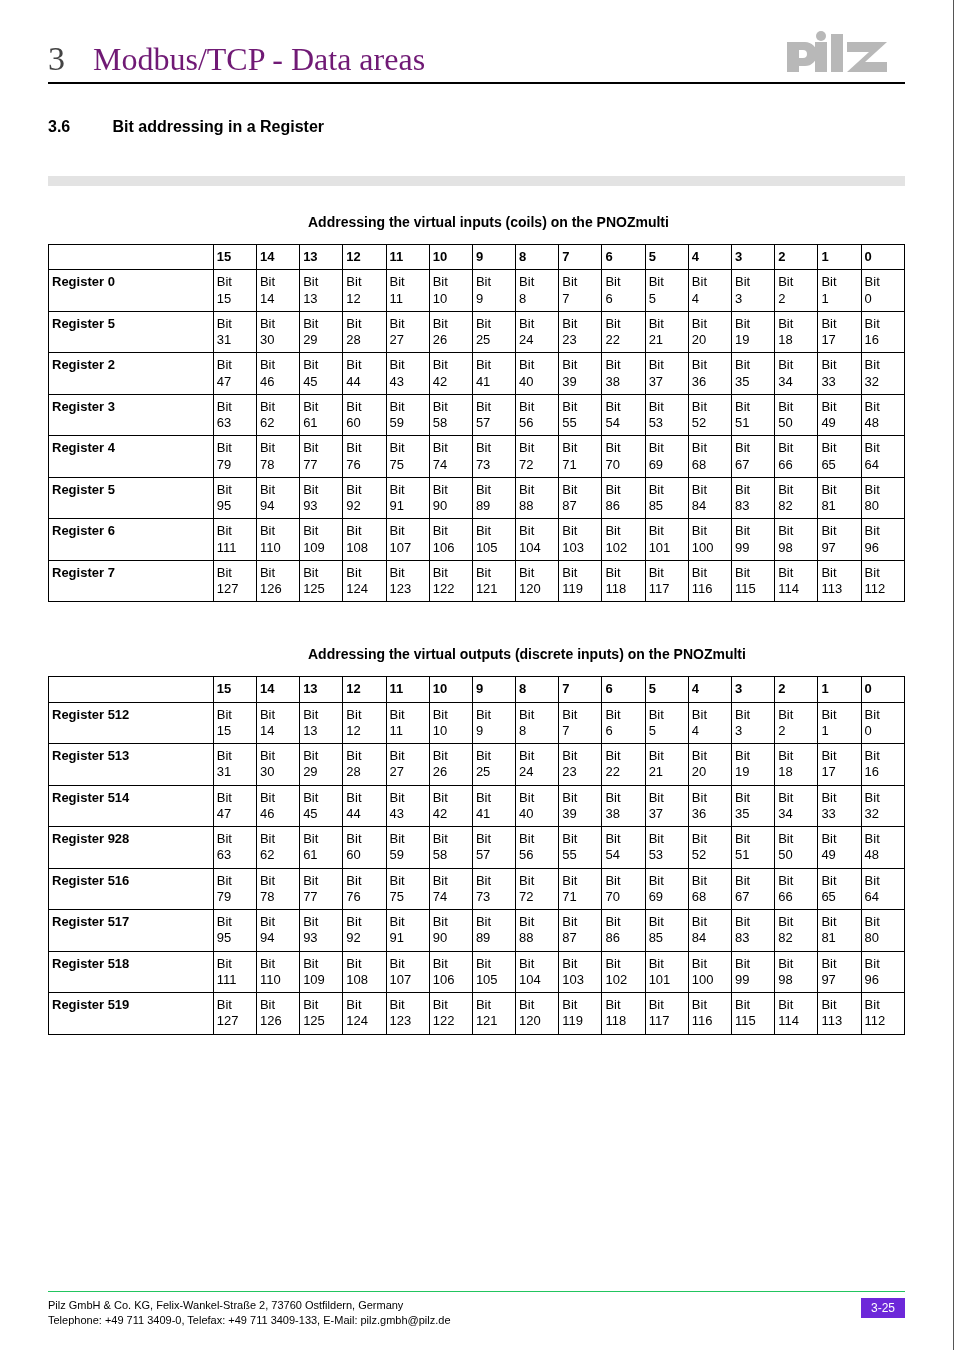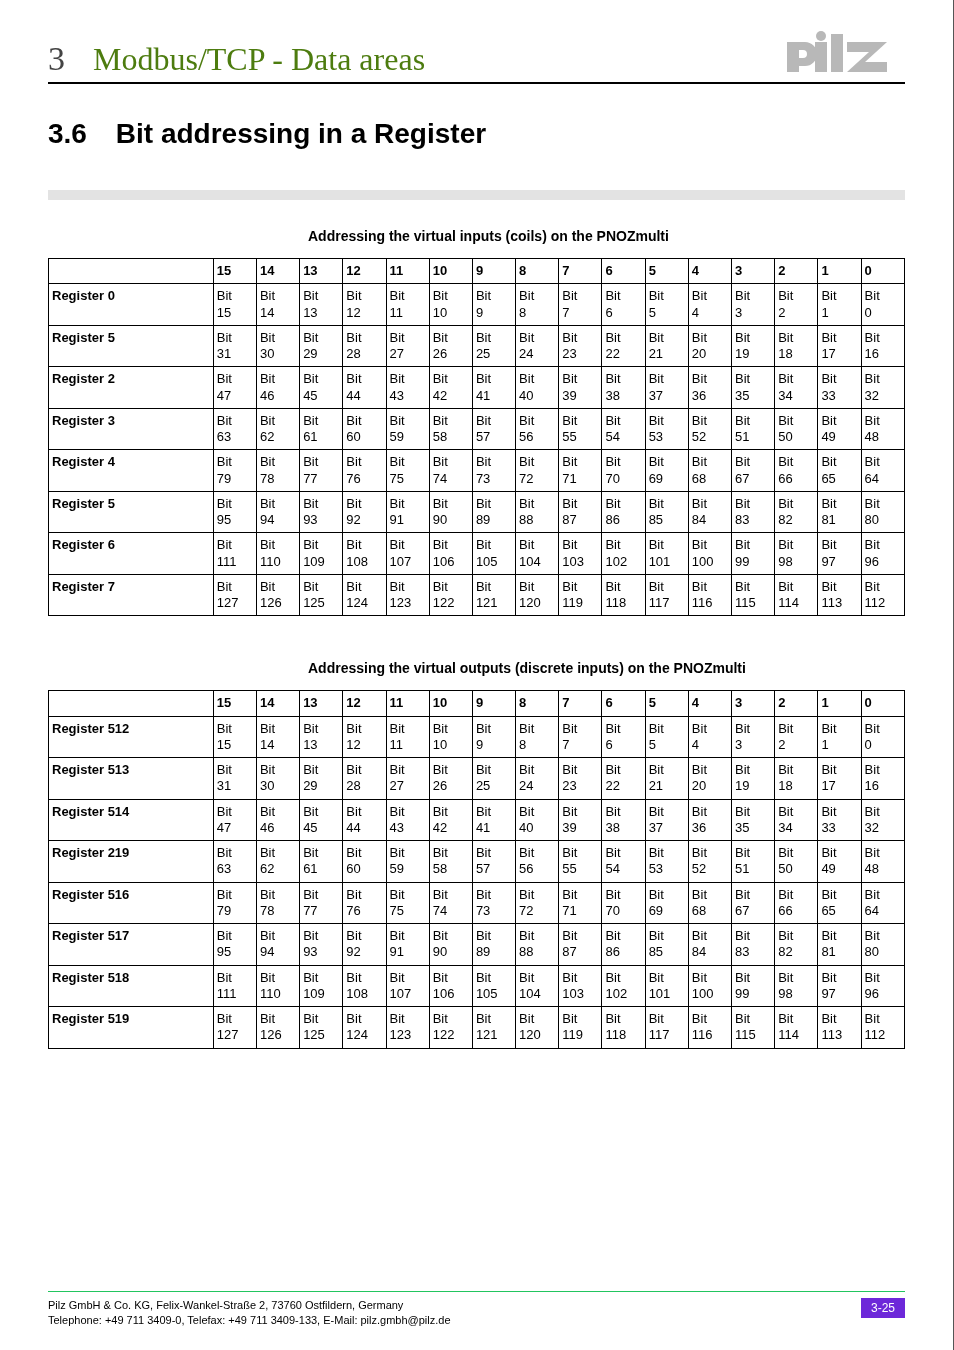--- a/index.html
+++ b/index.html
@@ -31,29 +31,29 @@
   .chap-num {
     font-family: Georgia, 'Times New Roman', serif;
     font-size: 34px;
     color: #444;
     margin-right: 28px;
     font-weight: 400;
   }
   .chap-title {
     font-family: Georgia, 'Times New Roman', serif;
     font-size: 32px;
-    color: #4d7c0f;
+    color: #701a75;
     font-weight: 400;
   }
   .logo {
     display: inline-block;
   }
   .section-heading {
     font-family: Arial, Helvetica, sans-serif;
-    font-size: 28px;
+    font-size: 16px;
     font-weight: 700;
     margin-top: 34px;
     margin-bottom: 40px;
   }
   .section-heading .num {
     display: inline-block;
     width: 60px;
   }
   .grey-bar {
     height: 10px;
@@ -433,21 +433,21 @@
             <td>Bit<br>39</td>
             <td>Bit<br>38</td>
             <td>Bit<br>37</td>
             <td>Bit<br>36</td>
             <td>Bit<br>35</td>
             <td>Bit<br>34</td>
             <td>Bit<br>33</td>
             <td>Bit<br>32</td>
           </tr>
           <tr>
-            <td class="rowhead">Register 219</td>
+            <td class="rowhead">Register 928</td>
             <td>Bit<br>63</td>
             <td>Bit<br>62</td>
             <td>Bit<br>61</td>
             <td>Bit<br>60</td>
             <td>Bit<br>59</td>
             <td>Bit<br>58</td>
             <td>Bit<br>57</td>
             <td>Bit<br>56</td>
             <td>Bit<br>55</td>
             <td>Bit<br>54</td>

